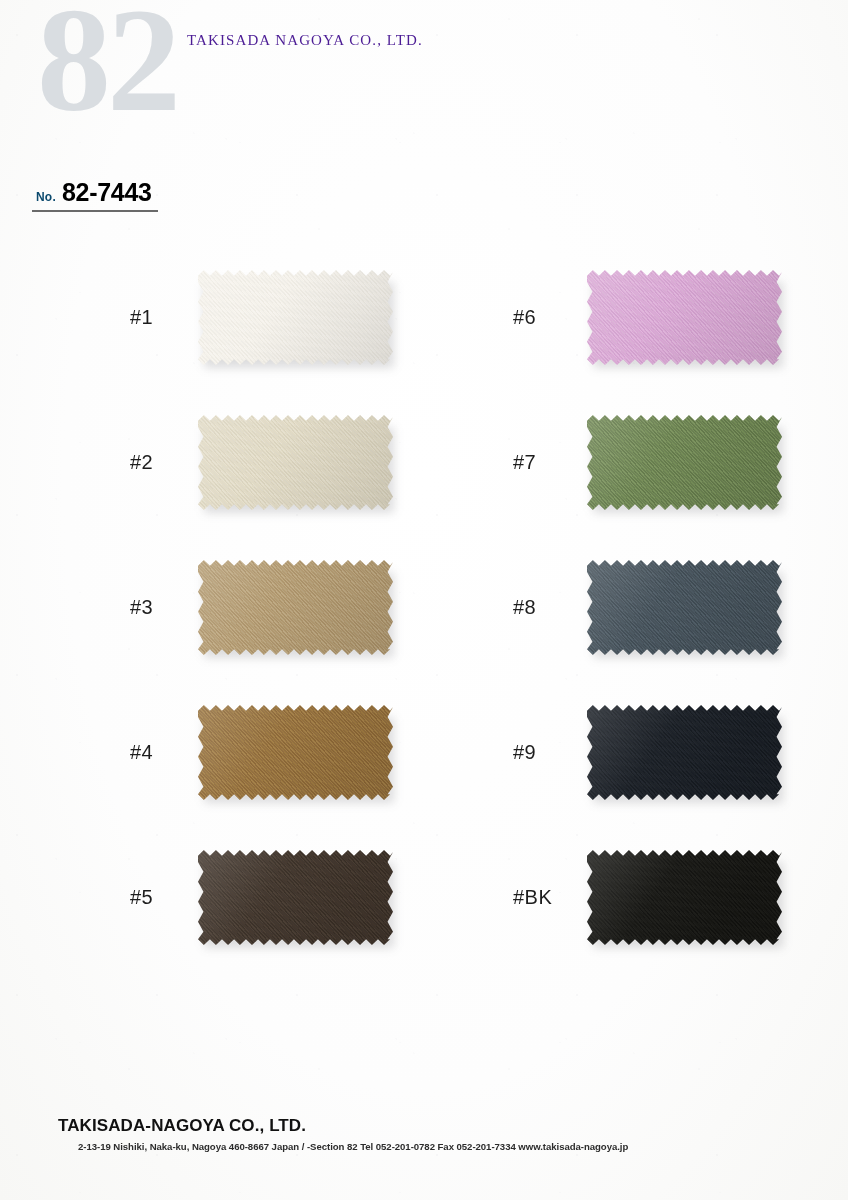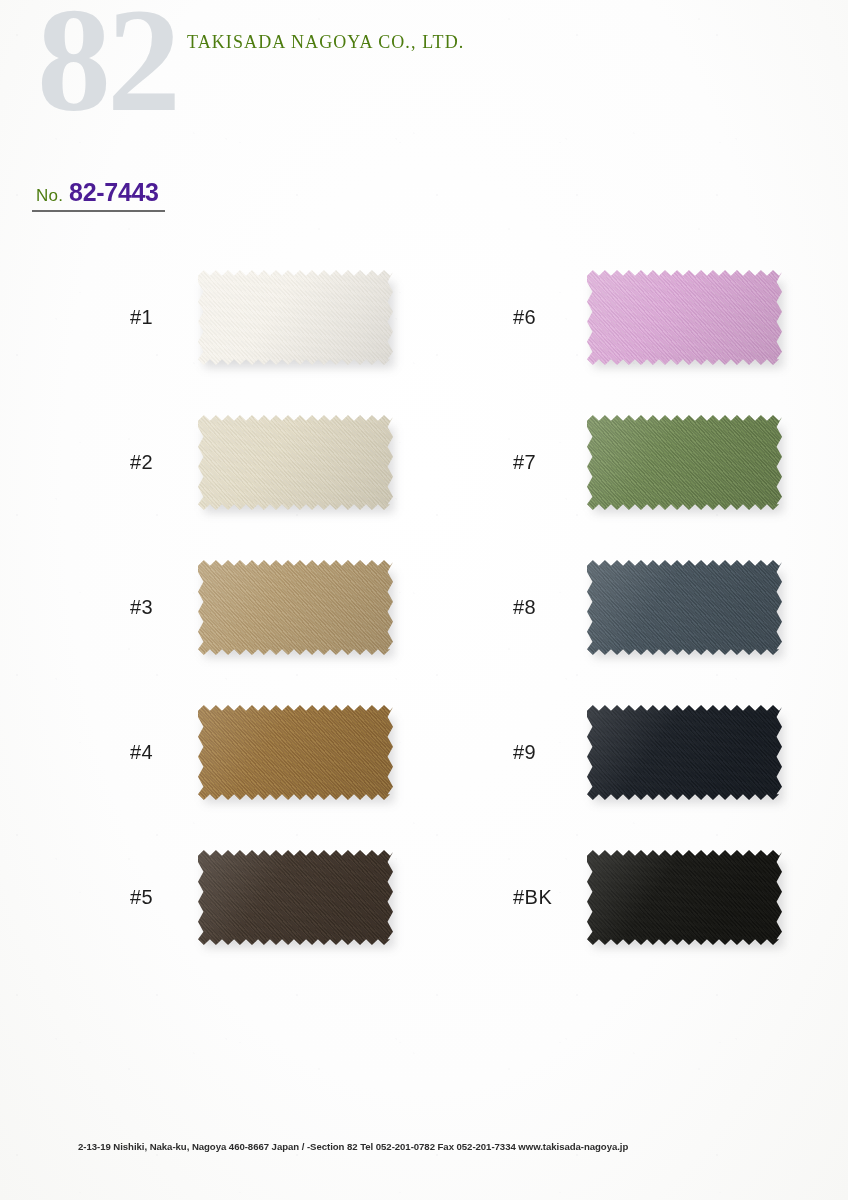--- a/index.html
+++ b/index.html
@@ -53,48 +53,48 @@
     letter-spacing: -4px;
     line-height: 1;
     color: #d9dde1;
     user-select: none;
   }
   .brand-faint {
     position: absolute;
     left: 172px;
     top: 32px;
     font-family: "Liberation Serif", serif;
-    font-size: 18px;
+    font-size: 15px;
     letter-spacing: 1.1px;
-    color: #4d7c0f;
+    color: #4c1d95;
     white-space: nowrap;
   }
 
   
   .art-no {
     position: absolute;
     left: 32px;
     top: 178px;
     display: flex;
     align-items: baseline;
     gap: 6px;
     border-bottom: 2.2px solid #6a6a6a;
     padding: 0 6px 3px 4px;
   }
   .art-no .lbl {
-    font-size: 17px;
-    font-weight: 400;
-    color: #4d7c0f;
+    font-size: 12px;
+    font-weight: 700;
+    color: #0c4a6e;
     letter-spacing: .2px;
   }
   .art-no .val {
     font-size: 25px;
     font-weight: 700;
     letter-spacing: -0.3px;
-    color: #4c1d95;
+    color: #000000;
   }
 
   
   .grid {
     position: absolute;
     top: 258px;
     left: 0;
     width: 848px;
   }
   .col {
@@ -397,14 +397,15 @@
             <div class="sheen"></div>
           </div>
         </div>
       </div>
     </div>
 
   </div>
 </div>
 
 <div class="footer">
+  <div class="footer-company">TAKISADA-NAGOYA CO., LTD.</div>
   <div class="footer-address">2-13-19 Nishiki, Naka-ku, Nagoya 460-8667 Japan / -Section 82 Tel 052-201-0782 Fax 052-201-7334  www.takisada-nagoya.jp</div>
 </div>
 
 </body></html>

